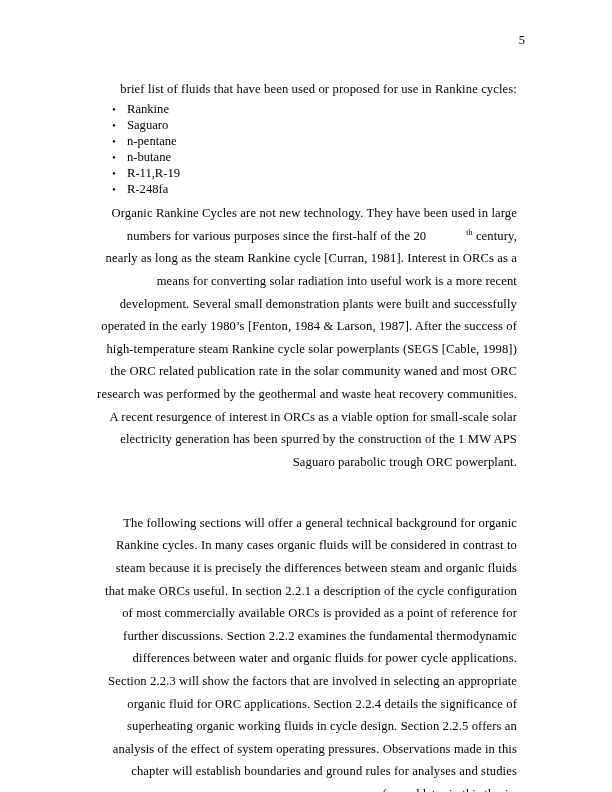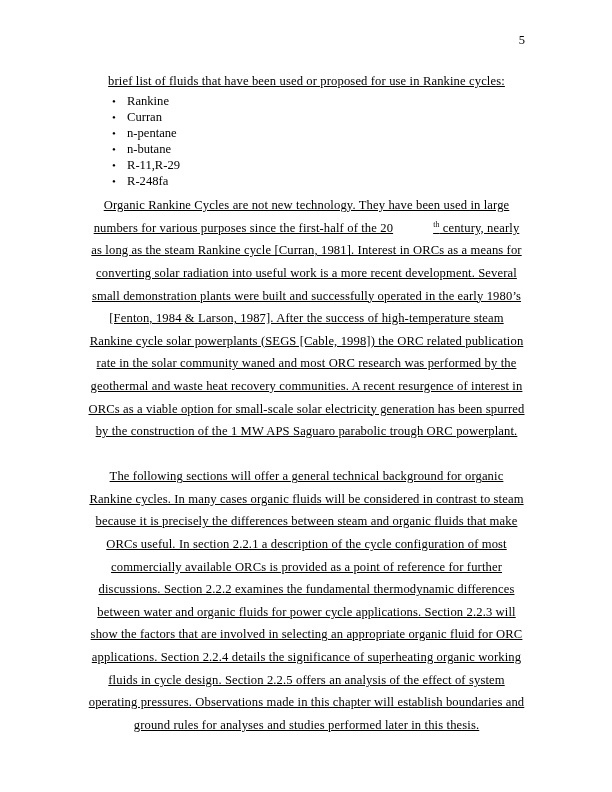--- a/index.html
+++ b/index.html
@@ -27,24 +27,23 @@
   }
   .content {
     position: absolute;
     left: 88px;
     top: 70px;
     width: 437px;
   }
   .para {
     font-size: 12.6px;
     line-height: 22.6px;
-    text-align: center;
-    margin: 0;
+    text-align: right;
+    margin: 8px;
     letter-spacing: 0.01em;
-    text-decoration: underline;
   }
   .lead-line {
     margin-bottom: 0px;
   }
   .fluid-list {
     list-style: none;
     margin: 0;
     padding: 0;
     font-size: 12.6px;
     line-height: 16.1px;
@@ -86,33 +85,33 @@
 
     <p class="para lead-line">brief list of fluids that have been used or proposed for use in Rankine cycles:</p>
 
     <ul class="fluid-list">
       <li>
         <span class="bullet">•</span>
         <span>Rankine</span>
       </li>
       <li>
         <span class="bullet">•</span>
-        <span>Curran</span>
+        <span>Saguaro</span>
       </li>
       <li>
         <span class="bullet">•</span>
         <span>n-pentane</span>
       </li>
       <li>
         <span class="bullet">•</span>
         <span>n-butane</span>
       </li>
       <li>
         <span class="bullet">•</span>
-        <span>R-11,R-29</span>
+        <span>R-11,R-19</span>
       </li>
       <li>
         <span class="bullet">•</span>
         <span>R-248fa</span>
       </li>
     </ul>
 
     <p class="para after-list">Organic Rankine Cycles are not new technology.  They have been used in large numbers for various purposes since the first-half of the 20<sup>th</sup> century, nearly as long as the steam Rankine cycle [Curran, 1981].  Interest in ORCs as a means for converting solar radiation into useful work is a more recent development.  Several small demonstration plants were built and successfully operated in the early 1980’s [Fenton, 1984 &amp; Larson, 1987].  After the success of high-temperature steam Rankine cycle solar powerplants (SEGS [Cable, 1998]) the ORC related publication rate in the solar community waned and most ORC research was performed by the geothermal and waste heat recovery communities.  A recent resurgence of interest in ORCs as a viable option for small-scale solar electricity generation has been spurred by the construction of the 1 MW APS Saguaro parabolic trough ORC powerplant.</p>
 
     <div class="para-gap"></div>

